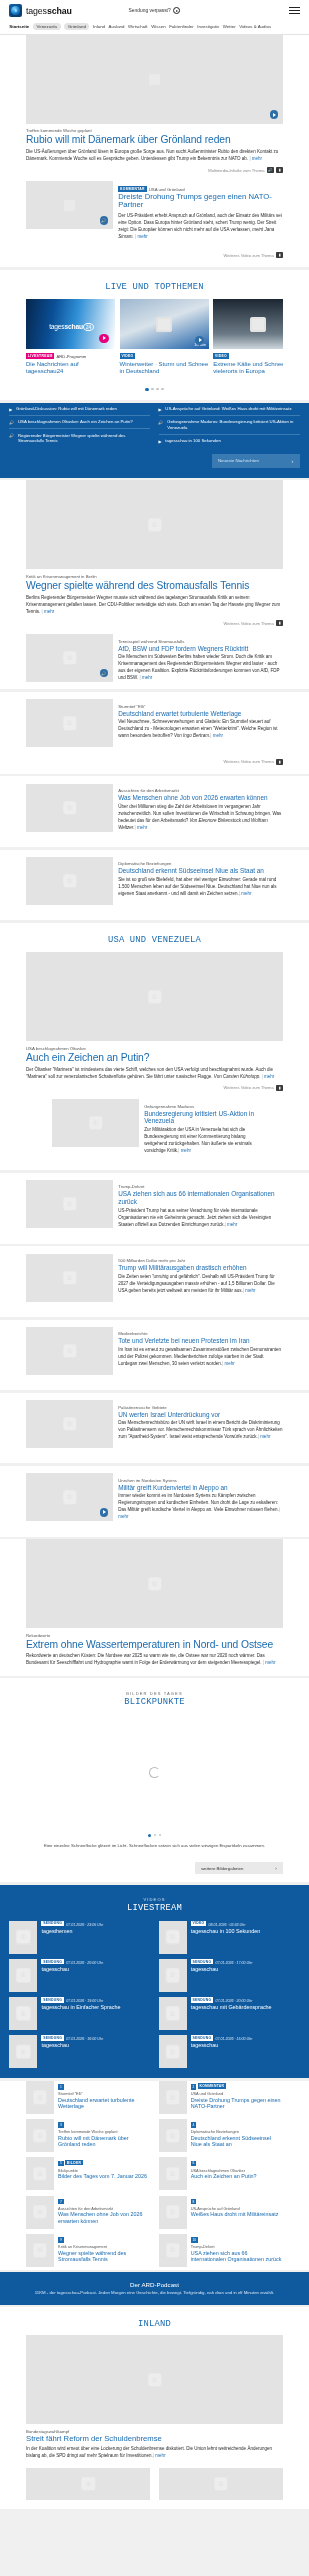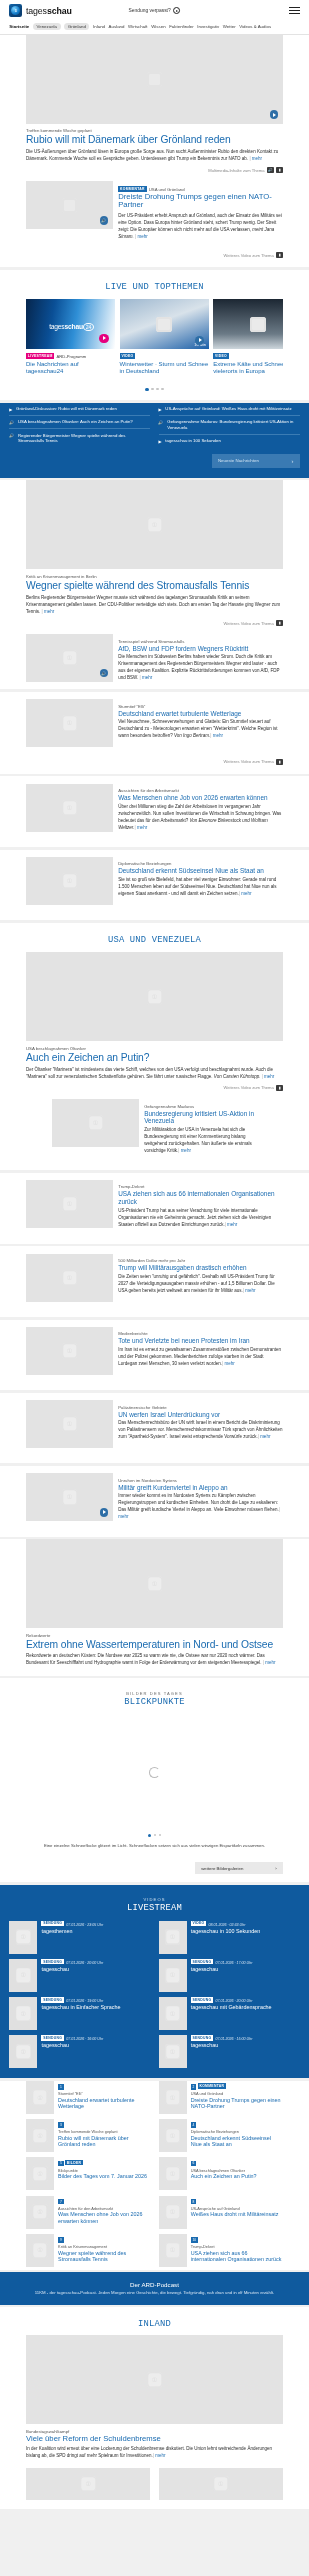--- a/index.html
+++ b/index.html
@@ -781,21 +781,21 @@
 
   <div id="ressorts">
       <div class="block tight">
         <div class="ressort-head">
           <div class="sec-title">INLAND</div>
         </div>
         <div class="ph lead-img">
           <div class="ard">①</div>
         </div>
         <div class="kicker">Bundestagswahlkampf</div>
-        <h2 class="headline-lg">Viele über Reform der Schuldenbremse</h2>
+        <h2 class="headline-lg">Streit fährt Reform der Schuldenbremse</h2>
         <p class="shorttext"><span>In der Koalition wird erneut über eine Lockerung der Schuldenbremse diskutiert. Die Union lehnt weitreichende Änderungen bislang ab, die SPD dringt auf mehr Spielraum für Investitionen.</span><span class="more">mehr</span></p>
         <div class="small-grid" style="margin-top: 7.2px;">
           <div class="sm-card">
             <div class="ph">
               <div class="ard sm">①</div>
             </div>
           </div>
           <div class="sm-card">
             <div class="ph">
               <div class="ard sm">①</div>

